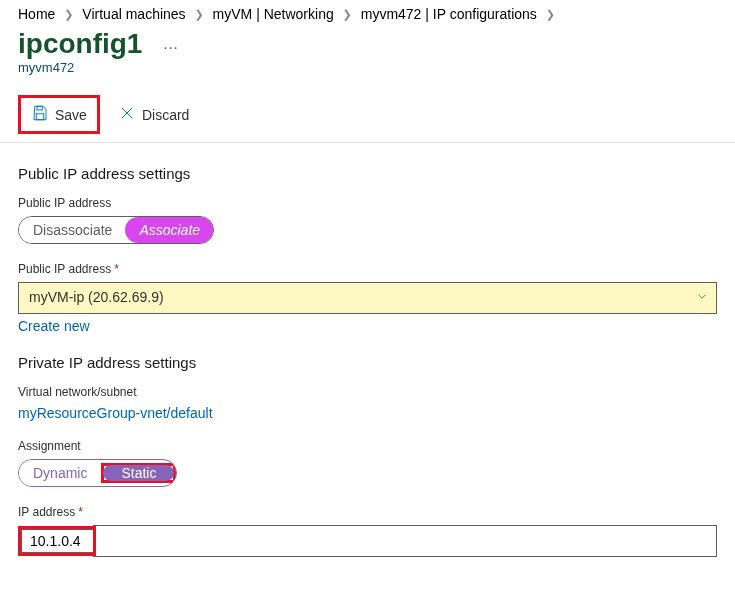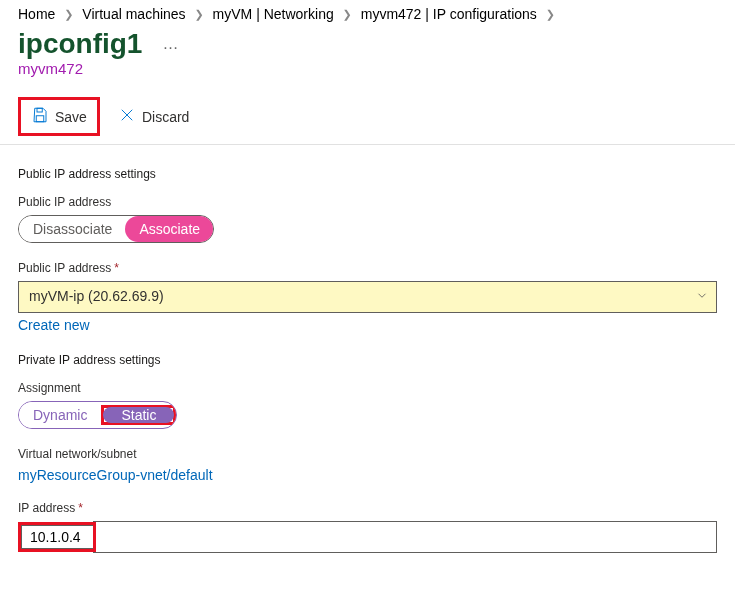--- a/index.html
+++ b/index.html
@@ -16,35 +16,35 @@
       padding: 6px 18px 2px 18px;
       color: #555;
       font-size: 14px;
     }
     .breadcrumb a { color: #000000; text-decoration: none; }
     .crumb-sep { color: #888; padding: 0 5px; font-size: 11px; display:inline-block; transform: translateY(-1px);}
     
     .title-row { padding: 4px 18px 0 18px; display:flex; align-items:center;}
     h1 { font-size: 28px; font-weight: 600; color: #14532d;}
     .ellipsis-btn { margin-left: 14px; color: #666; font-size: 16px; padding: 4px 6px; cursor:pointer;}
-    .subtitle { padding: 0 18px 14px 18px; color:#a21caf; font-size:15px;}
+    .subtitle { padding: 0 18px 14px 18px; color:#0c4a6e; font-size:13px;}
     
     .toolbar { border-bottom: 1px solid #e1e1e1; padding: 6px 18px 8px 18px; display:flex; align-items:center; gap: 14px;}
     .tb-btn { display:inline-flex; align-items:center; gap:6px; color:#323130; font-size:14px; cursor:pointer; padding: 2px 4px;}
     .tb-btn svg { width:18px; height:18px; stroke:#0078d4; fill:none; stroke-width:1.3;}
     .red-box-save { border: 3px solid #e81123; padding: 4px 6px; display:inline-flex; align-items:center;}
     
     .content { padding: 18px 18px 10px 18px; }
-    .section-h { font-size: 12px; font-weight: 400; color:#1b1a19; margin: 4px 0 14px 0;}
+    .section-h { font-size: 15px; font-weight: 400; color:#1b1a19; margin: 4px 0 14px 0;}
     .field-label { font-size: 12px; color:#323130; margin-bottom: 6px;}
     .req { color:#a4262c; margin-left:3px;}
     .segmented { display:inline-flex; align-items:center; border:1px solid #605e5c; border-radius: 20px; overflow:hidden; height: 28px;}
     .seg-opt { padding: 0 14px; height:100%; display:flex; align-items:center; cursor:pointer; font-size:14px;}
     .seg-off { background:#fff; color:#605e5c;}
-    .seg-on-blue { background:#ec4899; color:#fff; border-radius:20px; margin:-1px;}
+    .seg-on-blue { background:#d946ef; color:#fff; border-radius:20px; margin:-1px;font-style:italic;}
     .seg-purple-off { background:#fff; color:#8764b8;}
     .seg-on-purple { background:#8764b8; color:#fff; border-radius:20px; margin:-1px;}
     .purple-border { border-color:#8764b8;}
     .dropdown { position:relative; width: 700px; max-width: calc(100% - 0px);}
     .dropdown-field { width:100%; border:1px solid #605e5c; padding: 6px 30px 6px 10px; font-size:14px; background:#fef9c3; color:#323130; height:32px;}
     .dropdown-chevron { position:absolute; right:8px; top:50%; transform:translateY(-50%); pointer-events:none;}
     .dropdown-chevron svg { width:14px;height:14px; stroke:#605e5c; fill:none; stroke-width:1.5;}
     .link { color:#0067b8; text-decoration:none; font-size:14px;}
     .block { margin-bottom: 18px;}
     .static-val { color:#0067b8;}
@@ -123,34 +123,34 @@
       </span>
     </div>
     <div style="margin-top:4px;">
       <a href="#" class="link">Create new</a>
     </div>
   </div>
 
   <div class="section-h" style="margin-top:20px;">Private IP address settings</div>
 
   <div class="block">
+    <div class="field-label">Virtual network/subnet</div>
+    <a href="#" class="link static-val">myResourceGroup-vnet/default</a>
+  </div>
+
+  <div class="block">
     <div class="field-label">Assignment</div>
     <div style="display:flex; align-items:center; gap:8px;">
       <div class="segmented purple-border">
         <div class="seg-opt seg-purple-off">Dynamic</div>
         <span class="red-box" style="border-radius:0;">
           <div class="seg-opt seg-on-purple" style="padding:0 18px;">Static</div>
         </span>
       </div>
     </div>
-  </div>
-
-  <div class="block">
-    <div class="field-label">Virtual network/subnet</div>
-    <a href="#" class="link static-val">myResourceGroup-vnet/default</a>
   </div>
 
   <div class="block" style="margin-bottom:6px;">
     <div class="field-label">
       <span>IP address</span><span class="req">*</span>
     </div>
     <div class="ip-row">
       <span class="ip-red">
         <input type="text" value="10.1.0.4" style="">
       </span>

